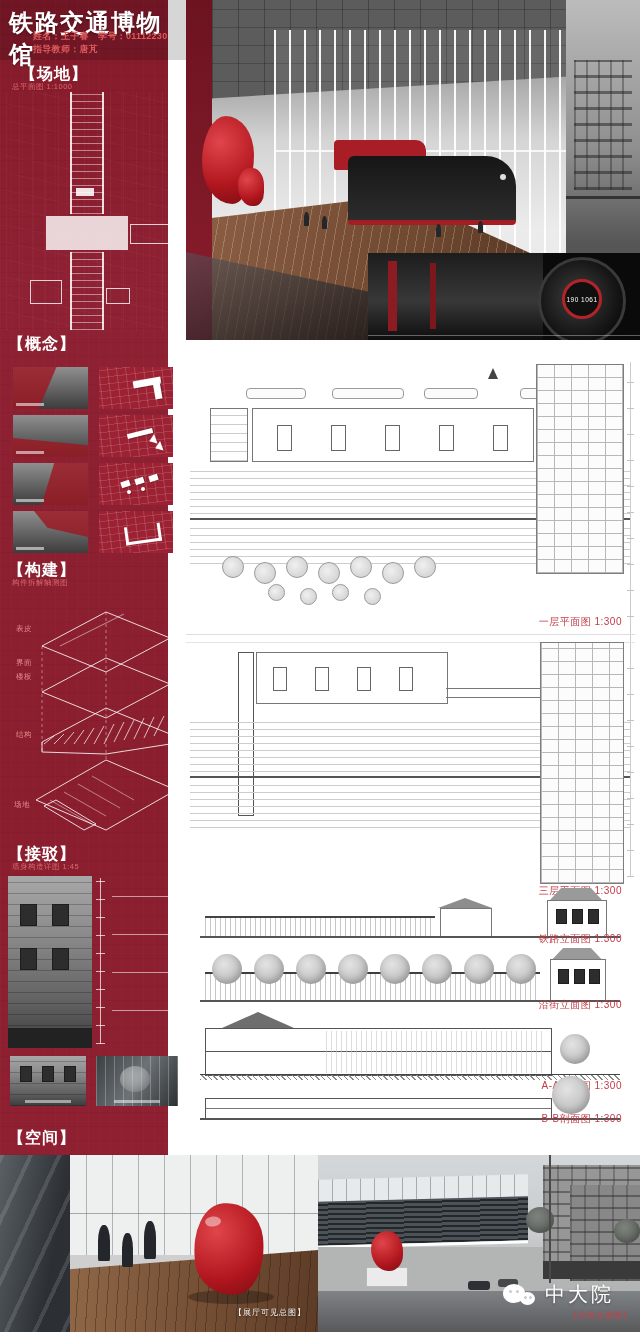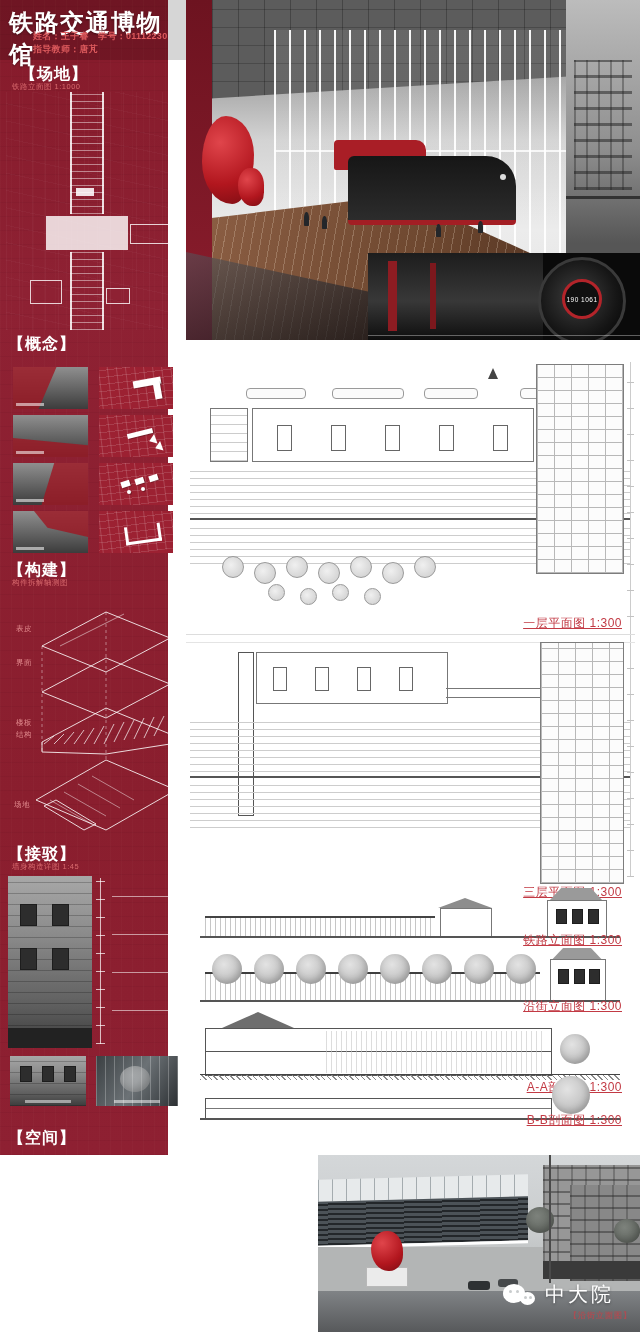--- a/index.html
+++ b/index.html
@@ -42,21 +42,21 @@
   .jcap{position:absolute;left:50%;transform:translateX(-50%);bottom:3px;height:3px;width:46px;
         background:rgba(255,255,255,.5);}
   
   .tracks{background:repeating-linear-gradient(0deg,#cdcdcd 0 1px,transparent 1px 7px);}
   .finev{background:repeating-linear-gradient(90deg,#c6c6c6 0 1px,transparent 1px 5px);}
   .roomgrid{background:repeating-linear-gradient(0deg,#b8b8b8 0 1px,transparent 1px 13px),
             repeating-linear-gradient(90deg,#b8b8b8 0 1px,transparent 1px 17px);
             border:1.5px solid #7d7d7d;background-color:#fcfcfc;}
   .thin{border:1.5px solid #777;background:#fff;}
   .car{position:absolute;height:9px;border:1px solid #9a9a9a;border-radius:4px;background:#fbfbfb;}
-  .dlabel{font-size:12px;color:#c23a44;text-align:right;width:130px;letter-spacing:.5px;text-decoration:underline;}
+  .dlabel{font-size:10px;color:#c23a44;text-align:right;width:130px;letter-spacing:.5px;}
   .tree,.tg{position:absolute;border-radius:50%;}
   .tree{border:1px solid #9a9a9a;background:radial-gradient(circle at 40% 40%,#f0f0f0,#cbcbcb);}
   .tg{background:radial-gradient(circle at 40% 35%,#e3e3e3,#adadad);box-shadow:inset -2px -3px 6px rgba(0,0,0,.18);}
   .hl{background:#555;}
   
   #render-top{left:186px;top:0;width:454px;height:340px;overflow:hidden;
      background:linear-gradient(180deg,#7f7f7f 0px,#9c9c9c 70px,#d3d3d3 140px,#ececec 230px,#e2e2e2 100%);}
   .ceiling{left:0;top:0;width:100%;height:100px;background:#5c5c5c;
      clip-path:polygon(0 0,100% 0,100% 72%,0 100%);
      background-image:repeating-linear-gradient(90deg,rgba(0,0,0,.25) 0 1px,transparent 1px 26px),
@@ -134,21 +134,21 @@
     </div>
   </div>
 
   <div id="sidebar" class="abs">
     <div class="tex abs"></div>
     <div class="hband abs"></div>
     <div id="title" class="abs">铁路交通博物馆</div>
     <div id="student" class="abs">姓名：王子睿　学号：01112230　指导教师：唐芃</div>
 
     <div class="sec-h abs" style="left:20px;top:64px;">【场地】</div>
-    <div class="sec-sub abs" style="left:12px;top:82px;">铁路立面图 1:1000</div>
+    <div class="sec-sub abs" style="left:12px;top:82px;">总平面图 1:1000</div>
     <div class="abs" style="left:6px;top:92px;width:174px;height:238px;">
       <div class="abs" style="inset:0;opacity:.5;background:repeating-linear-gradient(90deg,rgba(255,255,255,.07) 0 1px,transparent 1px 13px),repeating-linear-gradient(12deg,rgba(255,255,255,.06) 0 1px,transparent 1px 17px);"></div>
       <div class="ladder abs" style="left:64px;top:0;width:30px;height:122px;"></div>
       <div class="abs wline" style="left:40px;top:124px;width:82px;height:34px;opacity:.92;"></div>
       <div class="outl abs" style="left:124px;top:132px;width:38px;height:18px;"></div>
       <div class="ladder abs" style="left:64px;top:160px;width:30px;height:78px;"></div>
       <div class="outl abs" style="left:24px;top:188px;width:30px;height:22px;"></div>
       <div class="outl abs" style="left:100px;top:196px;width:22px;height:14px;"></div>
       <div class="wline abs" style="left:70px;top:96px;width:18px;height:8px;"></div>
     </div>
@@ -210,21 +210,21 @@
           <path d="M14 150 L24 142 M24 150 L34 140 M34 150 L44 138 M44 150 L54 136 M54 150 L64 134 M64 150 L74 132 M74 150 L84 130 M84 148 L94 128 M94 146 L104 126 M104 145 L114 124 M114 144 L124 123 M124 142 L134 122" opacity=".85"></path>
           <path d="M6 206 L76 166 L146 196 L76 236 Z"></path>
           <path d="M20 206 L62 230 M34 198 L76 222 M48 190 L90 214 M62 182 L104 206" opacity=".55"></path>
           <path d="M14 212 L54 236 L66 230 L26 206 Z"></path>
           <path d="M76 18 L76 166 M12 52 L12 158 M140 44 L140 196" stroke-dasharray="3 3" opacity=".5"></path>
         </g>
       </svg>
     </div>
     <div class="sec-sub abs" style="left:16px;top:624px;color:#e0888c;">表皮</div>
     <div class="sec-sub abs" style="left:16px;top:658px;color:#e0888c;">界面</div>
-    <div class="sec-sub abs" style="left:16px;top:718px;color:#e0888c;">楼板</div>
+    <div class="sec-sub abs" style="left:16px;top:672px;color:#e0888c;">楼板</div>
     <div class="sec-sub abs" style="left:16px;top:730px;color:#e0888c;">结构</div>
     <div class="sec-sub abs" style="left:14px;top:800px;color:#e0888c;">场地</div>
 
     <div class="sec-h abs" style="left:8px;top:844px;">【接驳】</div>
     <div class="sec-sub abs" style="left:12px;top:862px;">墙身构造详图 1:45</div>
     <div class="abs" style="left:8px;top:876px;width:172px;height:172px;">
       <div class="brickphoto abs" style="left:0;top:0;width:84px;height:172px;">
         <div class="rows"></div>
         <div class="win" style="left:12px;top:28px;width:15px;height:20px;"></div>
         <div class="win" style="left:44px;top:28px;width:15px;height:20px;"></div>
@@ -347,20 +347,38 @@
       <div class="tg abs" style="left: 296px; top: 954px; width: 30px; height: 30px;"></div>
       <div class="tg abs" style="left: 338px; top: 954px; width: 30px; height: 30px;"></div>
       <div class="tg abs" style="left: 380px; top: 954px; width: 30px; height: 30px;"></div>
       <div class="tg abs" style="left: 422px; top: 954px; width: 30px; height: 30px;"></div>
       <div class="tg abs" style="left: 464px; top: 954px; width: 30px; height: 30px;"></div>
       <div class="tg abs" style="left: 506px; top: 954px; width: 30px; height: 30px;"></div>
       <div class="tg abs" style="left: 560px; top: 1034px; width: 30px; height: 30px;"></div>
       <div class="tg abs" style="left: 552px; top: 1076px; width: 38px; height: 38px;"></div>
     </div>
 
+  <div id="render-bl" class="abs">
+    <div class="abs" style="left:60px;top:0;width:258px;height:100px;background:#eef0f0;">
+      <div class="abs" style="inset:0;background:repeating-linear-gradient(90deg,rgba(110,120,125,.5) 0 1px,transparent 1px 26px);"></div>
+      <div class="abs" style="left:0;top:58px;width:100%;height:1px;background:rgba(110,120,125,.6);"></div>
+    </div>
+    <div class="abs" style="left:0;top:95px;width:318px;height:82px;background:linear-gradient(94deg,#9c7352,#7a5438 55%,#5d3c27);clip-path:polygon(0 30%,100% 0,100% 100%,0 100%);">
+      <div class="abs" style="inset:0;background:repeating-linear-gradient(94deg,rgba(40,20,10,.35) 0 1px,transparent 1px 10px);"></div>
+    </div>
+    <div class="glasswall abs" style="left:0;top:0;width:70px;height:177px;"></div>
+    <div class="abs" style="left:188px;top:135px;width:86px;height:14px;border-radius:50%;background:rgba(0,0,0,.28);"></div>
+    <div class="redblob" style="left:194px;top:48px;width:70px;height:92px;border-radius:48% 52% 46% 54% / 58% 42% 60% 40%;transform:rotate(-6deg);">
+      <div class="abs" style="left:14px;top:12px;width:16px;height:10px;border-radius:50%;background:rgba(255,255,255,.45);"></div>
+    </div>
+    <div class="person" style="left:98px;top:70px;width:12px;height:36px;"></div>
+    <div class="person" style="left:122px;top:78px;width:11px;height:34px;"></div>
+    <div class="person" style="left:144px;top:66px;width:12px;height:38px;"></div>
+    <div class="caption-w abs" style="right:12px;top:152px;">【展厅可见总图】</div>
+  </div>
 
   <div id="render-br" class="abs">
     <div class="abs" style="left:0;top:22px;width:210px;height:22px;background:#e7eaeb;transform:skewY(-1.5deg);">
       <div class="abs" style="inset:0;background:repeating-linear-gradient(90deg,rgba(120,130,135,.6) 0 1px,transparent 1px 14px);"></div>
     </div>
     <div class="louvers abs" style="left:0;top:44px;width:210px;height:44px;transform:skewY(-1.5deg);"></div>
     <div class="abs" style="left:0;top:88px;width:210px;height:3px;background:#fff;transform:skewY(-1.5deg);"></div>
     <div class="abs" style="left:0;top:92px;width:322px;height:46px;background:#b3b5b5;"></div>
     <div class="abs" style="left:0;top:136px;width:322px;height:41px;background:linear-gradient(#808386,#57595b);"></div>
     <div class="bldg" style="left:225px;top:10px;width:97px;height:112px;"></div>

